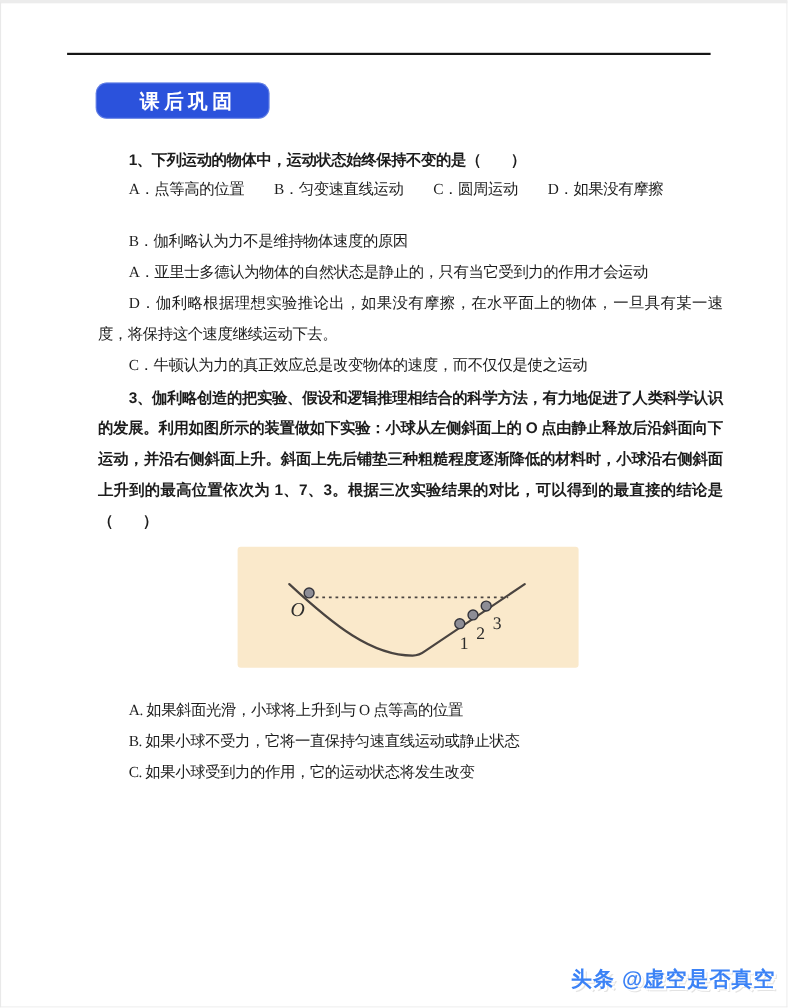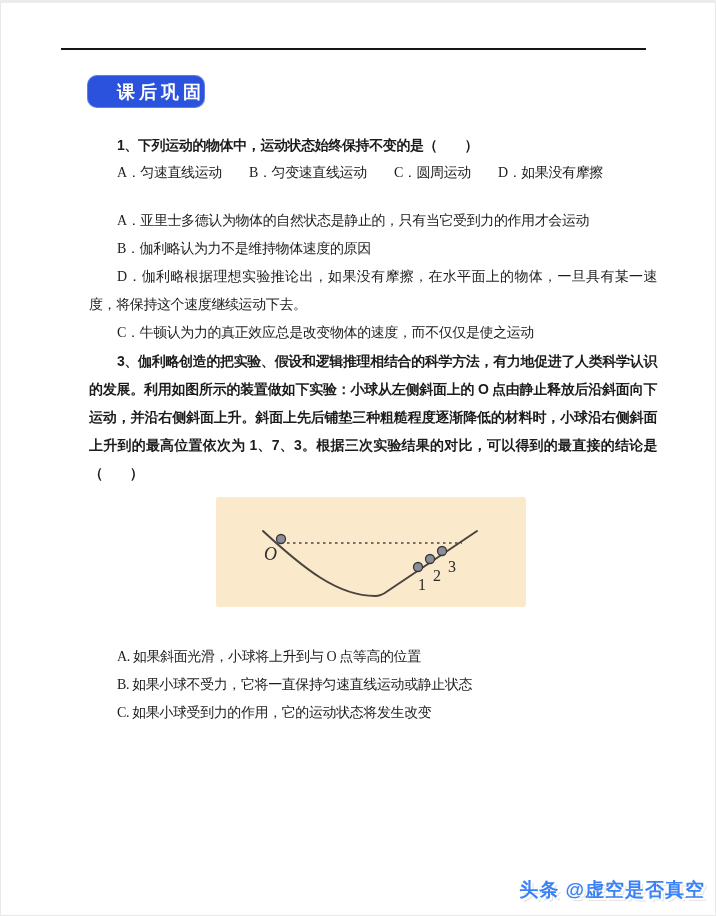--- a/index.html
+++ b/index.html
@@ -18,22 +18,23 @@
     position:absolute;left:60px;top:45px;
     width:585px;height:2px;background:#161616;
   }
   .badge{
     position:absolute;left:86px;top:72px;
     width:118px;height:33px;
     background:#2b52dc;border-radius:10px;
     color:#ffffff;
     font-family:"Liberation Sans", sans-serif;
     font-weight:bold;font-size:18px;letter-spacing:4px;
-    display:flex;align-items:center;justify-content:flex-end;
+    display:flex;align-items:center;justify-content:flex-start;
     box-shadow:inset 0 0 0 1px rgba(255,255,255,.25);
+    padding-left:40px;
   }
   .content{
     position:absolute;left:88px;top:128px;width:568px;
     font-size:14px;line-height:28px;letter-spacing:-0.4px;
     text-align:justify;
   }
   .content p{margin:0;text-indent:2em;}
   .stem{
     font-family:"Liberation Sans", sans-serif;
     font-weight:bold;
@@ -41,21 +42,21 @@
   .opts-inline{margin:0 0 20px 0 !important;white-space:nowrap;}
   .opts-inline span{margin-right:24px;}
   .opts-inline span:last-child{margin-right:0;}
   .diagram{
     margin:10px 0 0 127px;
     width:310px;height:110px;
     background:#fae9cb;
     border-radius:3px;
   }
   .diagram svg{display:block;width:310px;height:110px;}
-  .q3-opts{margin-top:36px;}
+  .q3-opts{margin-top:26px;}
   .watermark{
     position:absolute;right:10px;top:874px;
     font-family:"Liberation Sans", sans-serif;
     font-weight:bold;font-size:19px;letter-spacing:1px;
     color:#3b82f6;
     text-shadow:2px 2px 0 #ffffff, 3px 3px 0 #e3e3e3;
   }
 </style>
 </head>
 <body>
@@ -65,28 +66,28 @@
   <div class="top-rule"></div>
 
   <div class="badge">
     <span>课后巩固</span>
   </div>
 
   <div class="content">
 
     <p class="stem">1、下列运动的物体中，运动状态始终保持不变的是（　　）</p>
     <p class="opts-inline">
-      <span>A．匀速直线运动</span>
+      <span>A．点等高的位置</span>
       <span>B．匀变速直线运动</span>
       <span>C．圆周运动</span>
       <span>D．如果没有摩擦</span>
     </p>
 
+    <p>B．伽利略认为力不是维持物体速度的原因</p>
     <p>A．亚里士多德认为物体的自然状态是静止的，只有当它受到力的作用才会运动</p>
-    <p>B．伽利略认为力不是维持物体速度的原因</p>
     <p>D．伽利略根据理想实验推论出，如果没有摩擦，在水平面上的物体，一旦具有某一速度，将保持这个速度继续运动下去。</p>
     <p>C．牛顿认为力的真正效应总是改变物体的速度，而不仅仅是使之运动</p>
 
     <p class="stem">3、伽利略创造的把实验、假设和逻辑推理相结合的科学方法，有力地促进了人类科学认识的发展。利用如图所示的装置做如下实验：小球从左侧斜面上的 O 点由静止释放后沿斜面向下运动，并沿右侧斜面上升。斜面上先后铺垫三种粗糙程度逐渐降低的材料时，小球沿右侧斜面上升到的最高位置依次为 1、7、3。根据三次实验结果的对比，可以得到的最直接的结论是（　　）</p>
 
     <div class="diagram">
       <svg viewBox="0 0 310 110" xmlns="http://www.w3.org/2000/svg">
 
         <path d="M47,34 C88,72 122,99 159,99 C164,99 167,97.5 171,94.5 L261,34" fill="none" stroke="#4a4440" stroke-width="2" stroke-linecap="round"></path>
 

